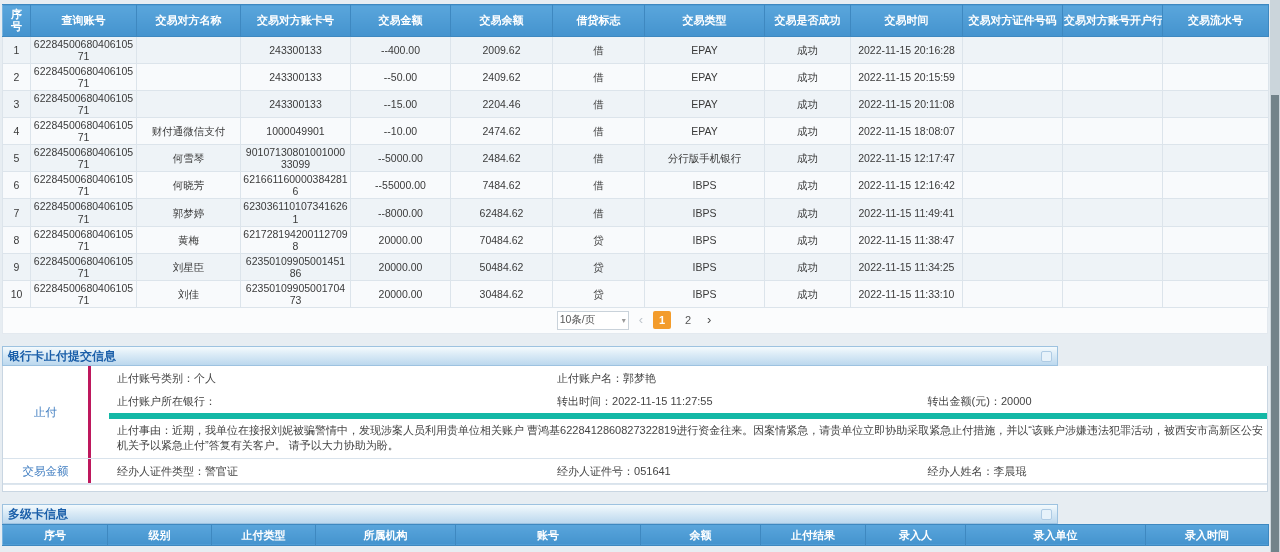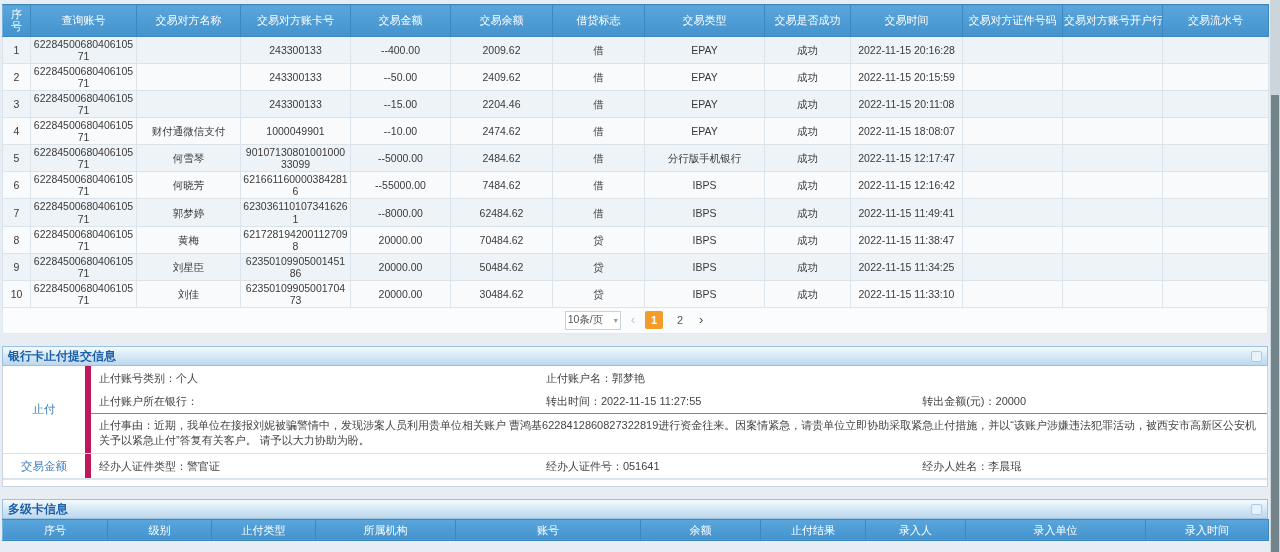--- a/index.html
+++ b/index.html
@@ -9,21 +9,21 @@
     font-family:"Liberation Sans","DejaVu Sans",sans-serif;
     color:#3a3a3a;
     position:relative;
   }
   .content { padding:4px 0 0 2px; width:1268px; }
 
   
   table.grid { border-collapse:collapse; table-layout:fixed; width:1266px; background:#fff; }
   table.grid th {
     background:linear-gradient(180deg,#5AA6DC 0%,#4493CE 100%);
-    color:#fff; font-size:11px; font-weight:normal;
+    color:#fff; font-size:11px; font-weight:bold;
     border:1px solid #3E88C0; border-left:1px solid #79B4DF;
     padding:3px 1px; line-height:1.15; overflow:hidden; white-space:nowrap;
   }
   table.grid td {
     font-size:10.5px; text-align:center; color:#3a3a3a;
     border:1px solid #DCE4EB; padding:1px 2px; line-height:1.15;
     word-break:break-all; height:22px; overflow:hidden;
   }
   table.grid tbody tr:nth-child(odd) td { background:#EEF3F7; }
   table.grid tbody tr:nth-child(even) td { background:#F8FAFC; }
@@ -33,61 +33,61 @@
   .tc0{width:28px}.tc1{width:106px}.tc2{width:104px}.tc3{width:110px}.tc4{width:100px}
   .tc5{width:102px}.tc6{width:92px}.tc7{width:120px}.tc8{width:86px}.tc9{width:112px}
   .tc10{width:100px}.tc11{width:100px}.tc12{width:106px}
 
   
   .pager {
     width:1266px; height:26px; display:flex; justify-content:center; align-items:center;
     gap:8px; background:#FBFCFD; border:1px solid #E3E9EF; border-top:none; margin-bottom:12px;
   }
   .page-size {
-    display:flex; align-items:center; width:56px; height:19px;
+    display:flex; align-items:center; width:72px; height:19px;
     border:1px solid #C9D2DA; background:#fff; font-size:10.5px; color:#555;
     padding:0 2px; white-space:nowrap; overflow:hidden;
   }
   .page-size .pslabel { flex:1; overflow:hidden; }
   .page-size .chev { font-size:8px; color:#999; flex:none; }
   .page-arrow { font-size:13px; line-height:18px; padding:0 2px; }
   .arrow-prev { color:#BDC4CB; }
   .arrow-next { color:#4a4a4a; }
   .page-btn {
     min-width:18px; height:18px; line-height:18px; text-align:center;
     font-size:11px; color:#555; cursor:default;
   }
   .page-btn.active { background:#F39C2C; color:#fff; border-radius:2px; font-weight:bold; }
 
   
   .sec-hd {
-    width:1266px; height:20px; position:relative;
+    width:1056px; height:20px; position:relative;
     background:linear-gradient(180deg,#F4FAFD 0%,#D9EAF6 45%,#BCD8EE 100%);
     border:1px solid #9DC2E0;
     font-size:12px; font-weight:bold; color:#1B5FA9;
     line-height:18px; padding-left:5px;
   }
   .collapse-box {
     position:absolute; right:5px; top:4px; width:11px; height:11px;
     border:1px solid #AECBE4; background:#E7F2FA; border-radius:2px;
   }
   .sec-body { width:1266px; background:#fff; border:1px solid #C9D6E2; border-top:none; }
 
   .group-row { display:flex; border-bottom:1px solid #D9E3EC; }
   .group-row:last-of-type { border-bottom:none; }
   .group-label {
     width:88px; flex:none; display:flex; align-items:center; justify-content:center;
-    color:#3E7CC0; font-size:11.5px; border-right:6px solid #be185d;
-  }
-  .group-content { flex:1; min-width:0; }
+    color:#3E7CC0; font-size:11.5px; border-right:3px solid #be185d;
+  }
+  .group-content { flex:1; min-width:0;margin-left:18px; }
   .kv-row { display:flex; padding:5px 0 4px 0; }
   .kv { font-size:11px; color:#444; padding-left:8px; line-height:1.3; }
   .kv.w1 { width:38%; } .kv.w2 { width:32%; } .kv.w3 { width:30%; }
   .reason-row {
-    border-top:1px solid #14b8a6; padding:4px 3px 5px 8px;
+    border-top:6px solid #14b8a6; padding:4px 3px 5px 8px;
     font-size:11px; color:#444; line-height:1.4;
   }
   .sec-footer { height:7px; border-top:1px solid #DDE6EE; }
   .sec-gap { height:12px; }
 
   
   .bc0{width:105px}.bc1{width:104px}.bc2{width:104px}.bc3{width:140px}.bc4{width:185px}
   .bc5{width:120px}.bc6{width:105px}.bc7{width:100px}.bc8{width:180px}.bc9{width:123px}
   #multi-card-table th { padding:4px 1px; }
 

